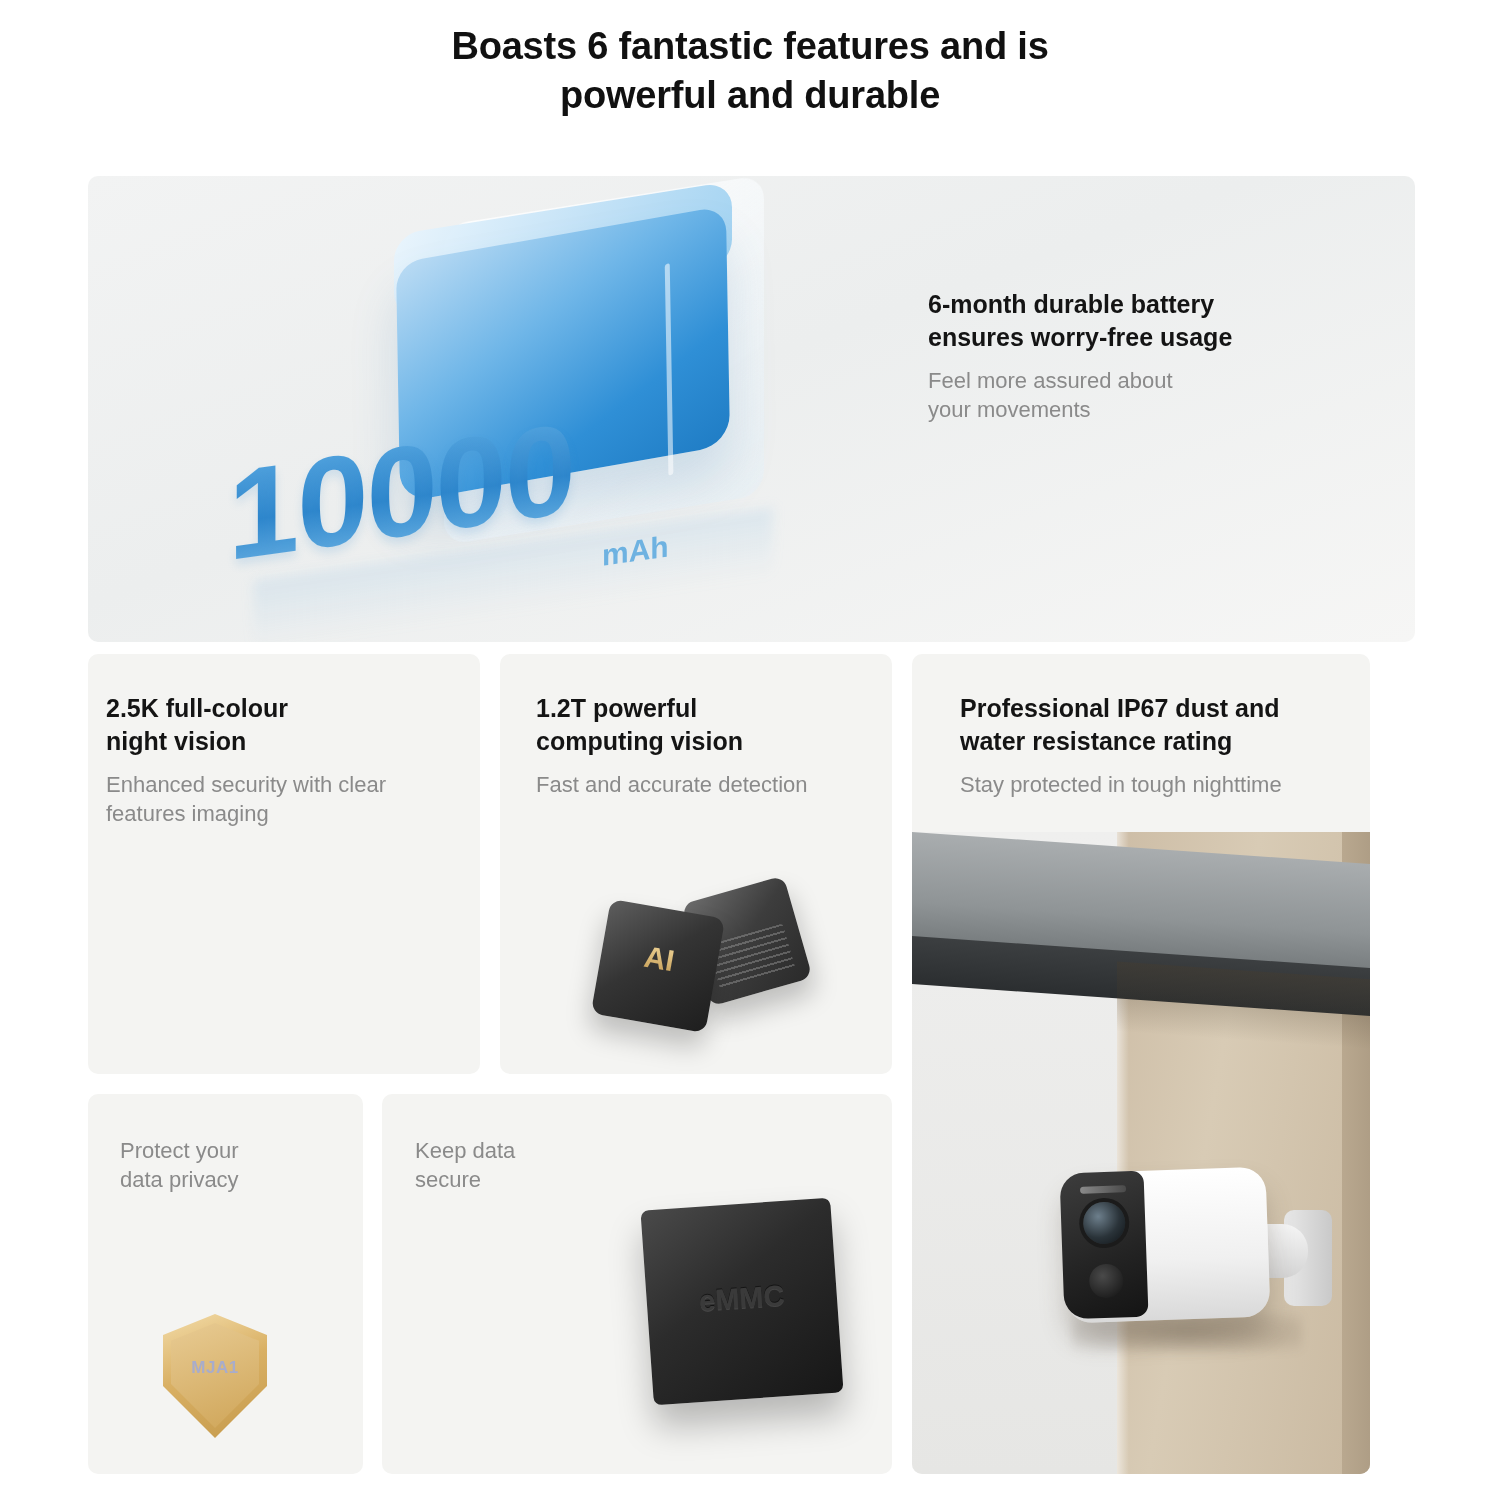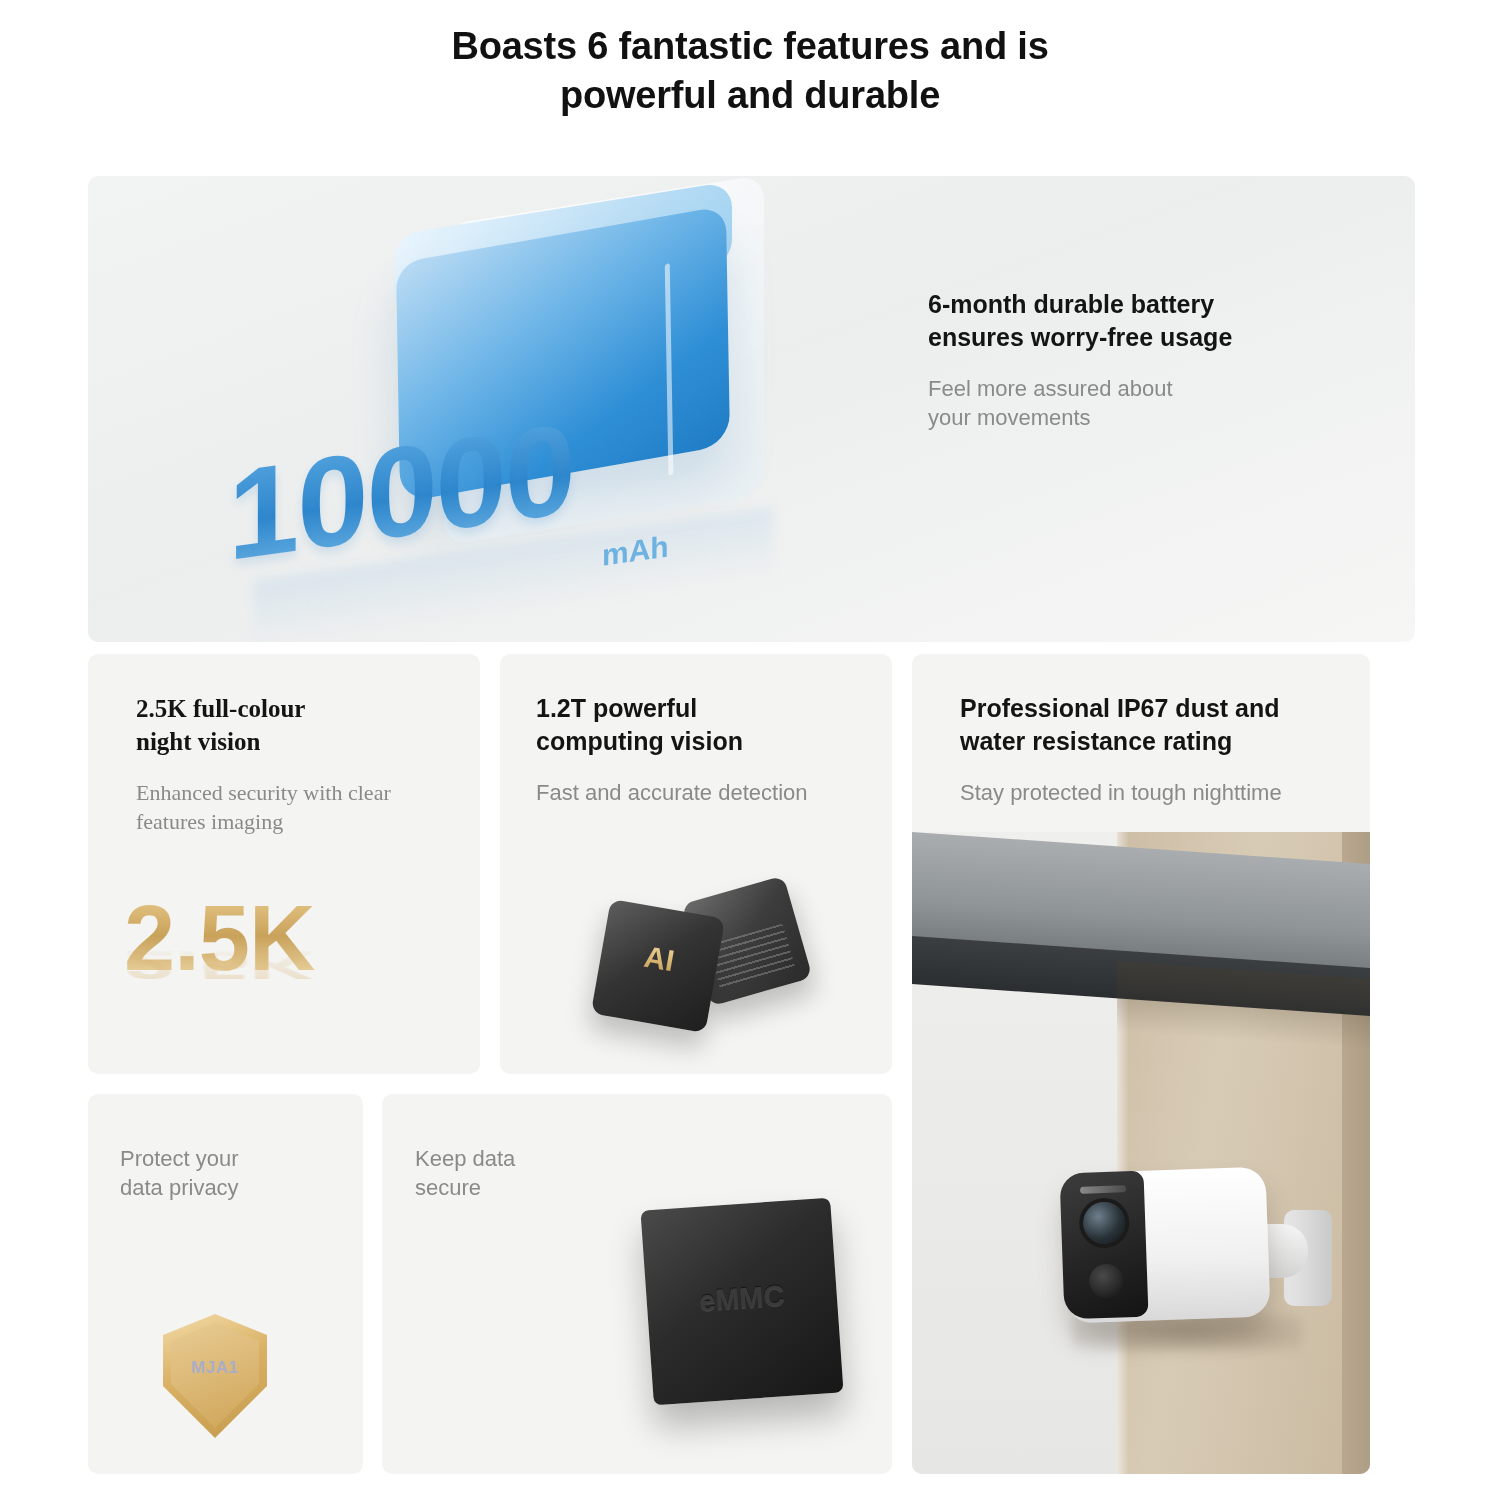--- a/index.html
+++ b/index.html
@@ -46,21 +46,21 @@
   .card-title {
     font-size: 25px;
     font-weight: bold;
     line-height: 1.32;
     color: #141414;
   }
   .card-sub {
     font-size: 22px;
     line-height: 1.34;
     color: #8a8a8a;
-    margin-top: 20px;
+    margin-top: 12px;
     font-weight: normal;
   }
 
   
   #card-battery {
     left: 88px;
     top: 176px;
     width: 1327px;
     height: 466px;
     background: linear-gradient(160deg, #f2f3f3 0%, #eceeee 45%, #f6f6f5 100%);
@@ -158,21 +158,21 @@
     transform: skewY(-8deg);
   }
 
   
   #card-night {
     left: 88px;
     top: 654px;
     width: 392px;
     height: 420px;
   }
-  #card-night .text { position: absolute; left: 48px; top: 38px; width: 345px; font-family: Liberation Serif, serif; }
+  #card-night .text { position: absolute; left: 18px; top: 38px; width: 345px; }
   .k-art {
     position: absolute;
     left: 36px;
     top: 238px;
     width: 320px;
     height: 140px;
   }
   .k-text {
     font-size: 92px;
     font-weight: bold;
@@ -498,24 +498,20 @@
   <div class="card" id="card-night">
     <div class="text">
       <div class="card-title">
         <div>2.5K full-colour</div>
         <div>night vision</div>
       </div>
       <div class="card-sub">
         <div>Enhanced security with clear</div>
         <div>features imaging</div>
       </div>
-    </div>
-    <div class="k-art">
-      <div class="k-text">2.5K</div>
-      <div class="k-reflect">2.5K</div>
     </div>
   </div>
 
   <div class="card" id="card-ai">
     <div class="text">
       <div class="card-title">
         <div>1.2T powerful</div>
         <div>computing vision</div>
       </div>
       <div class="card-sub">Fast and accurate detection</div>

